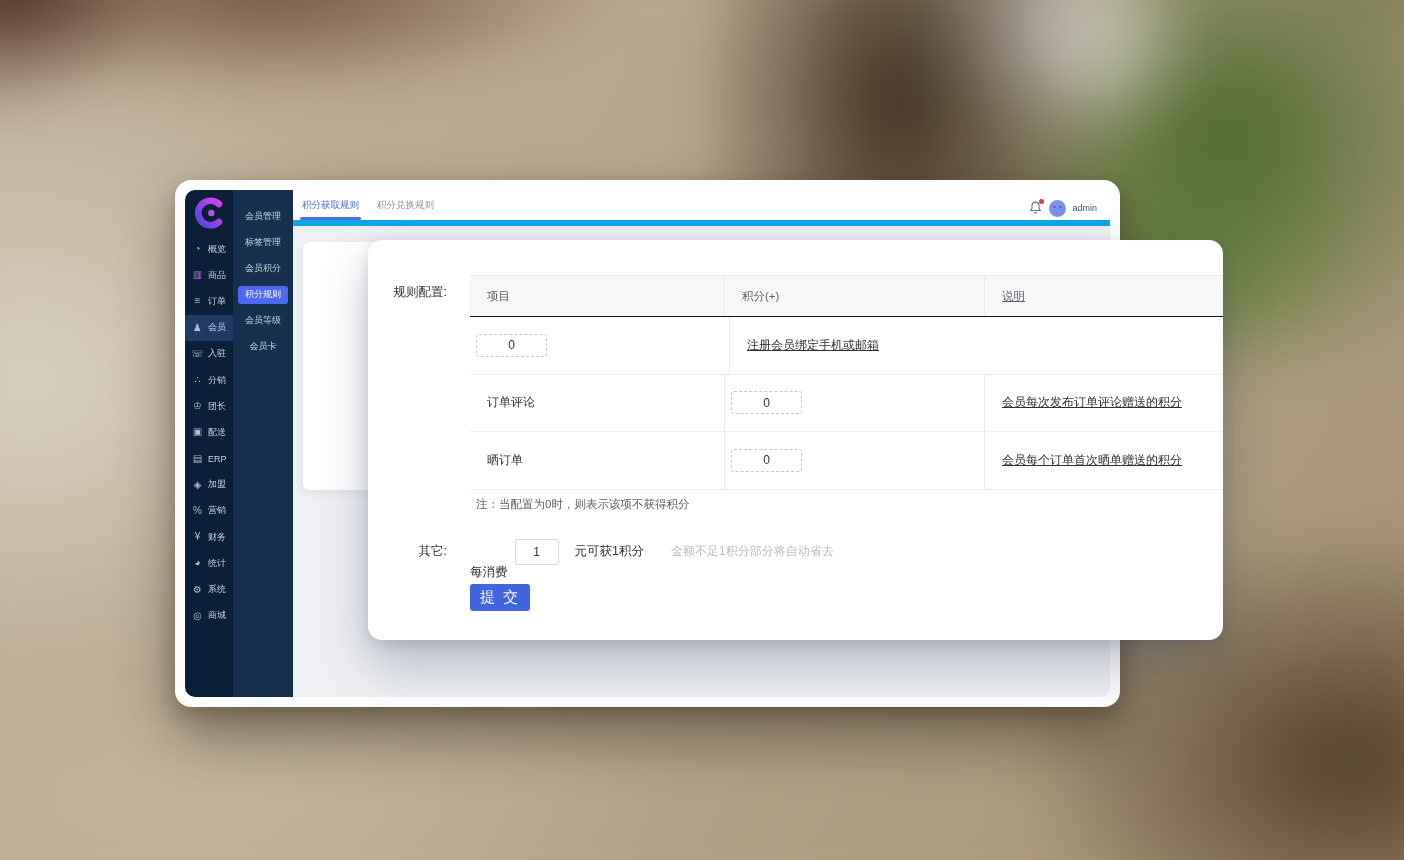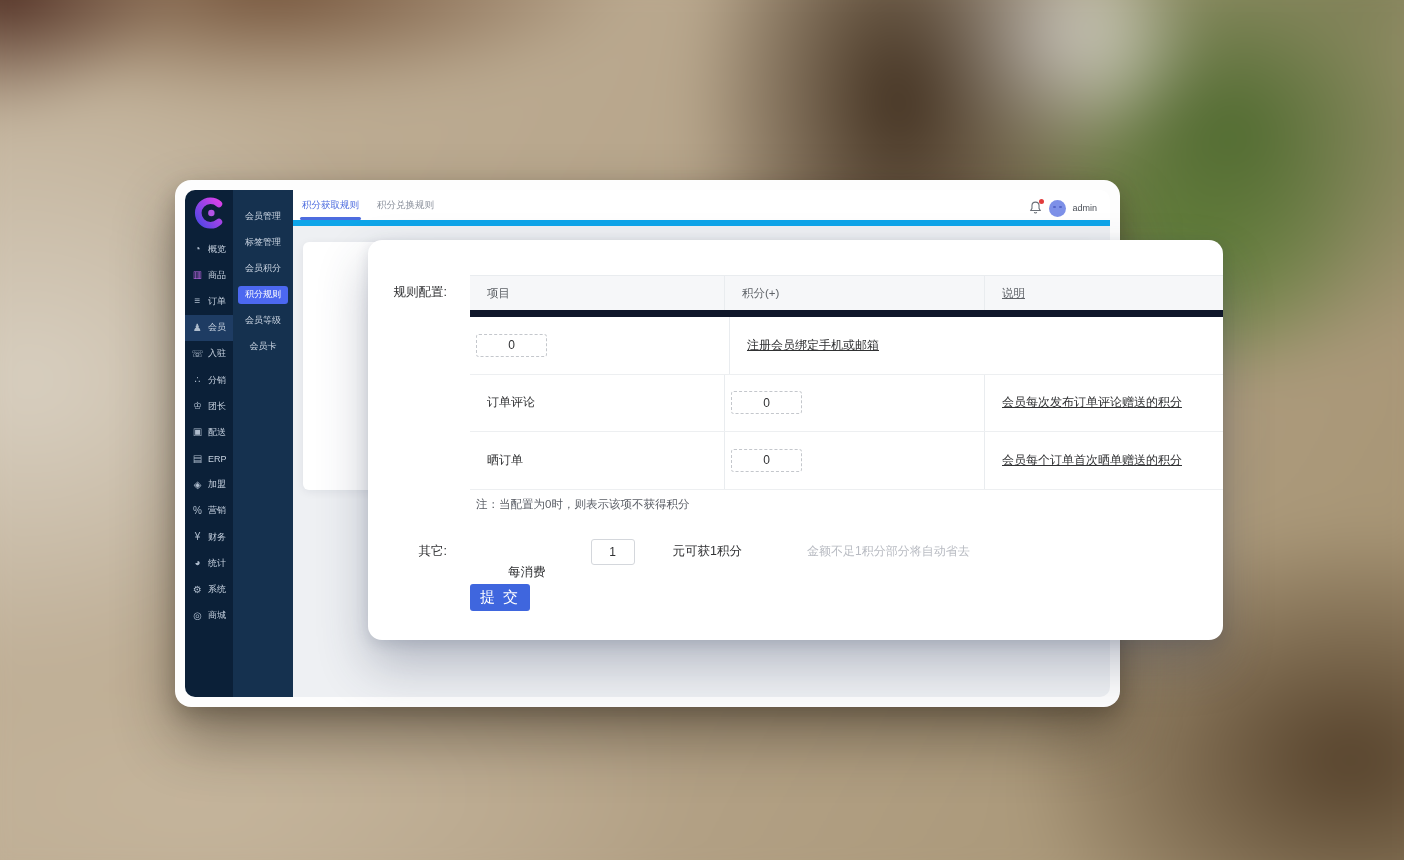--- a/index.html
+++ b/index.html
@@ -65,41 +65,41 @@
     background:#fff; border-radius:6px; box-shadow:0 2px 10px rgba(20,30,50,.07); }
 
   
   .card { position:absolute; left:368px; top:240px; width:855px; height:400px;
     background:#fff; border-radius:14px;
     box-shadow:0 25px 50px rgba(45,55,85,.30), 0 4px 14px rgba(45,55,85,.14); }
   .cfg-label { position:absolute; left:0; top:44px; width:79px; text-align:right;
     font-size:12.5px; color:#303133; }
   .rule-table { position:absolute; left:102px; top:35px; right:0; }
   .t-head { display:flex; height:42px; background:#f6f7f9; border-top:1px solid #e9ecef;
-    border-bottom:7px solid #0f172a; align-items:center; font-size:11.5px; color:#5f6368; }
+    border-bottom:1px solid #0f172a; align-items:center; font-size:11.5px; color:#5f6368; }
   .t-row { display:flex; height:57.5px; border-bottom:1px solid #edeff1; align-items:center;
     font-size:12px; color:#303133; }
   .c1 { width:255px; padding-left:17px; border-right:1px solid #e9ecef; align-self:stretch;
     display:flex; align-items:center; }
   .c2 { width:260px; padding-left:17px; border-right:1px solid #e9ecef; align-self:stretch;
     display:flex; align-items:center; }
   .c3 { flex:1; padding-left:17px; align-self:stretch; display:flex; align-items:center;text-decoration:underline; }
   .t-head .c2, .t-row .c2 { padding-left:6px; }
   .t-head .c2 { padding-left:17px; }
   .points-input { width:71px; height:23px; border:1px dashed #c4c7cc; border-radius:3px;
     text-align:center; font-size:12px; color:#303133; background:#fff; outline:none; }
   .note { position:absolute; left:108px; top:257px; font-size:11.5px; color:#5a5e66; }
 
   .other-row { position:absolute; left:0; top:298px; height:27px; display:flex;
-    align-items:center; font-size:12.5px; color:#303133;gap:38px; }
+    align-items:center; font-size:12.5px; color:#303133; }
   .other-label { width:79px; text-align:right; }
   .other-prefix { margin-left:23px;margin-top:42px; }
   .other-input { margin-left:7px; width:44px; height:26px; border:1px solid #d4d7dc;
     border-radius:3px; text-align:center; font-size:12px; color:#303133; outline:none; }
-  .other-suffix { margin-left:0; }
+  .other-suffix { margin-left:16px; }
   .other-hint { margin-left:27px; font-size:12px; color:#b8bbc2; }
 
   .submit-btn { position:absolute; left:102px; top:344px; width:60px; height:27px;
     background:#3f66de; color:#fff; font-size:15px; border:none; border-radius:3px;
     cursor:pointer; letter-spacing:2px; }
 </style>
 </head>
 <body>
 
 <div class="stage">

